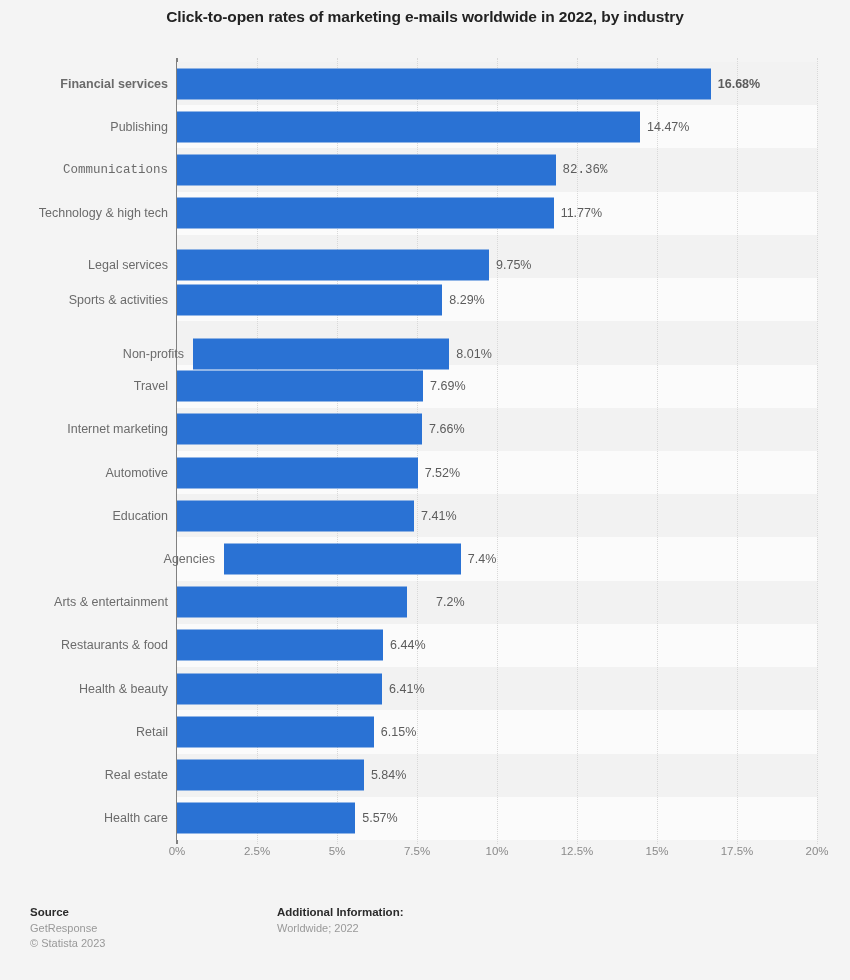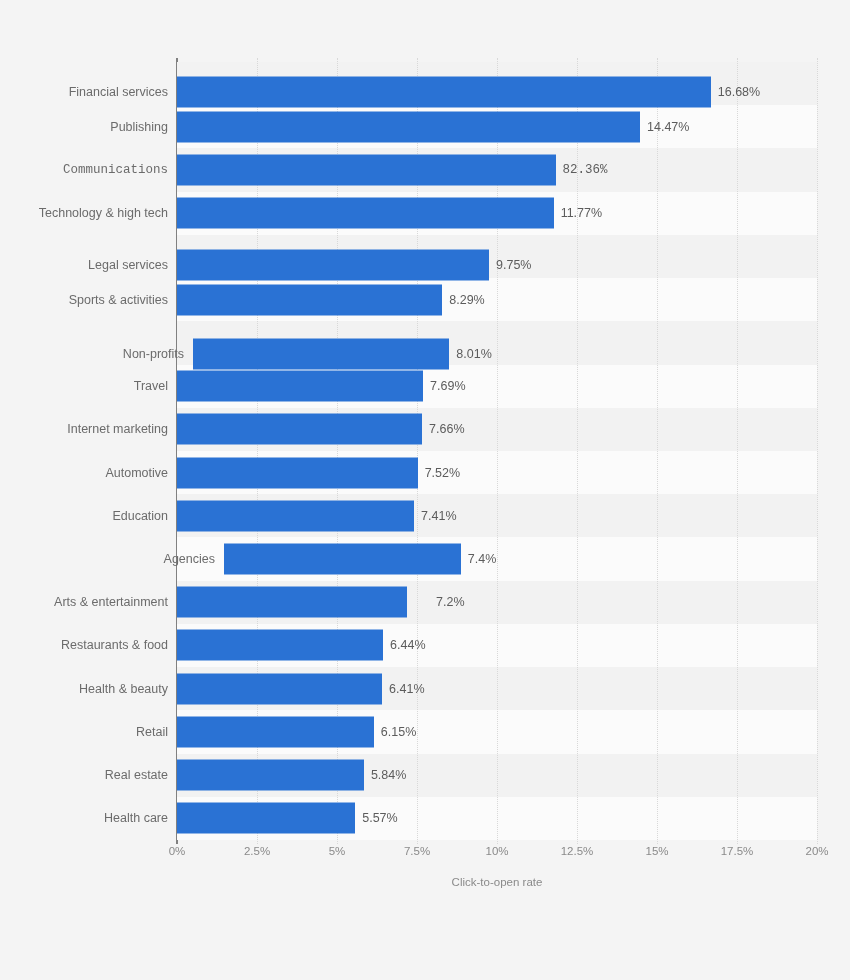--- a/index.html
+++ b/index.html
@@ -154,20 +154,21 @@
     color: #999999;
     line-height: 15px;
     white-space: nowrap;
   }
 </style>
 </head>
 <body>
 
 <div id="page">
 
+  <div id="chart-title">Click-to-open rates of marketing e-mails worldwide in 2022, by industry</div>
 
   <div id="y-axis-line"></div>
 
   <div id="chart-area">
     <div id="bands">
         <div class="row-band odd" style="top: 0px; height: 43.2222px;"></div>
         <div class="row-band even" style="top: 43.2222px; height: 43.2222px;"></div>
         <div class="row-band odd" style="top: 86.4444px; height: 43.2222px;"></div>
         <div class="row-band even" style="top: 129.667px; height: 43.2222px;"></div>
         <div class="row-band odd" style="top: 172.889px; height: 43.2222px;"></div>
@@ -189,21 +190,21 @@
         <div class="gridline" style="left: 80px;"></div>
         <div class="gridline" style="left: 160px;"></div>
         <div class="gridline" style="left: 240px;"></div>
         <div class="gridline" style="left: 320px;"></div>
         <div class="gridline" style="left: 400px;"></div>
         <div class="gridline" style="left: 480px;"></div>
         <div class="gridline" style="left: 560px;"></div>
         <div class="gridline" style="left: 640px;"></div>
       </div>
     <div id="rows">
-        <div class="bar-row" style="top: 8px; height: 43.2222px;">
+        <div class="bar-row" style="top: 0px; height: 43.2222px; font-weight: bold;">
           <div class="cat-label">Financial services</div>
           <div class="bar" style="width: 533.76px; background: rgb(42, 114, 212);"></div>
           <div class="bar-value" style="left: 540.76px;">16.68%</div>
         </div>
         <div class="bar-row" style="top: 43.2222px; height: 43.2222px;">
           <div class="cat-label">Publishing</div>
           <div class="bar" style="width: 463.04px; background: rgb(42, 114, 212);"></div>
           <div class="bar-value" style="left: 470.04px;">14.47%</div>
         </div>
         <div class="bar-row" style="top: 86.4444px; height: 43.2222px; font-family: Liberation Mono, monospace;">
@@ -293,16 +294,26 @@
       <div class="x-tick" style="left: 0px;">0%</div>
       <div class="x-tick" style="left: 80px;">2.5%</div>
       <div class="x-tick" style="left: 160px;">5%</div>
       <div class="x-tick" style="left: 240px;">7.5%</div>
       <div class="x-tick" style="left: 320px;">10%</div>
       <div class="x-tick" style="left: 400px;">12.5%</div>
       <div class="x-tick" style="left: 480px;">15%</div>
       <div class="x-tick" style="left: 560px;">17.5%</div>
       <div class="x-tick" style="left: 640px;">20%</div>
     </div>
-  <div id="x-axis-title">Click-to-open rate</div>
-
+
+  <div id="footer">
+    <div class="foot-col" id="foot-source">
+      <div class="foot-head">Source</div>
+      <div class="foot-line">GetResponse</div>
+      <div class="foot-line">© Statista 2023</div>
+    </div>
+    <div class="foot-col" id="foot-addl">
+      <div class="foot-head">Additional Information:</div>
+      <div class="foot-line">Worldwide; 2022</div>
+    </div>
+  </div>
 
 </div>
 
 </body></html>

